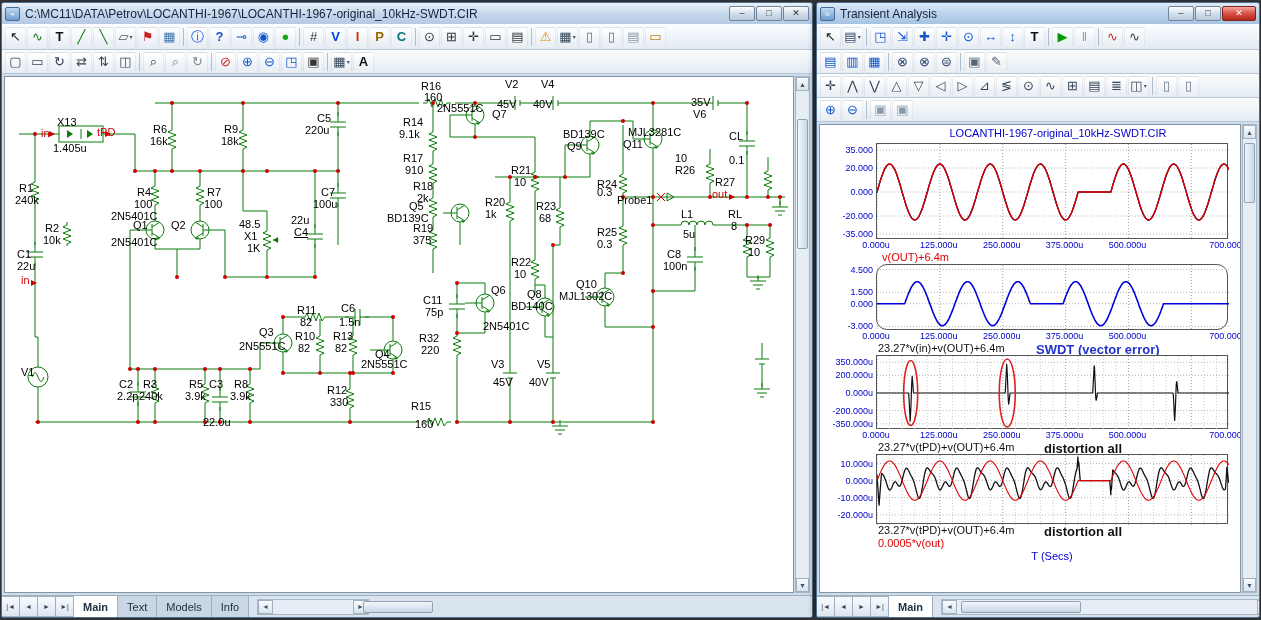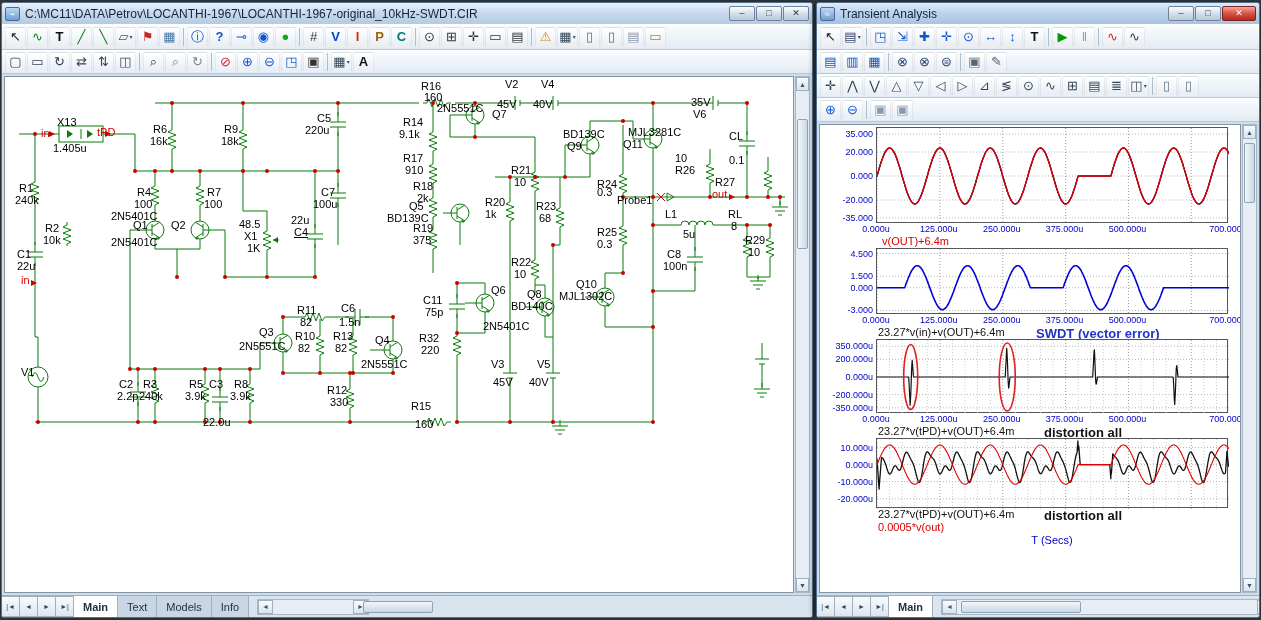--- a/index.html
+++ b/index.html
@@ -670,21 +670,21 @@
           <div class="sch-label" style="left: 618px; top: 62px;">Q11</div>
           <div class="sch-label" style="left: 686px; top: 20px;">35V</div>
           <div class="sch-label" style="left: 688px; top: 32px;">V6</div>
           <div class="sch-label" style="left: 724px; top: 54px;">CL</div>
           <div class="sch-label" style="left: 724px; top: 78px;">0.1</div>
           <div class="sch-label" style="left: 670px; top: 76px;">10</div>
           <div class="sch-label" style="left: 670px; top: 88px;">R26</div>
           <div class="sch-label" style="left: 710px; top: 100px;">R27</div>
           <div class="sch-label red" style="left: 707px; top: 112px;">out</div>
           <div class="sch-label" style="left: 612px; top: 118px;">Probe1</div>
-          <div class="sch-label" style="left: 660px; top: 132px;">L1</div>
+          <div class="sch-label" style="left: 676px; top: 132px;">L1</div>
           <div class="sch-label" style="left: 678px; top: 152px;">5u</div>
           <div class="sch-label" style="left: 723px; top: 132px;">RL</div>
           <div class="sch-label" style="left: 726px; top: 144px;">8</div>
           <div class="sch-label" style="left: 740px; top: 158px;">R29</div>
           <div class="sch-label" style="left: 743px; top: 170px;">10</div>
           <div class="sch-label" style="left: 662px; top: 172px;">C8</div>
           <div class="sch-label" style="left: 658px; top: 184px;">100n</div>
           <div class="sch-label" style="left: 506px; top: 180px;">R22</div>
           <div class="sch-label" style="left: 509px; top: 192px;">10</div>
           <div class="sch-label" style="left: 486px; top: 208px;">Q6</div>
@@ -706,21 +706,21 @@
           <div class="sch-label" style="left: 292px; top: 228px;">R11</div>
           <div class="sch-label" style="left: 295px; top: 240px;">82</div>
           <div class="sch-label" style="left: 336px; top: 226px;">C6</div>
           <div class="sch-label" style="left: 334px; top: 240px;">1.5n</div>
           <div class="sch-label" style="left: 254px; top: 250px;">Q3</div>
           <div class="sch-label" style="left: 234px; top: 264px;">2N5551C</div>
           <div class="sch-label" style="left: 290px; top: 254px;">R10</div>
           <div class="sch-label" style="left: 293px; top: 266px;">82</div>
           <div class="sch-label" style="left: 328px; top: 254px;">R13</div>
           <div class="sch-label" style="left: 330px; top: 266px;">82</div>
-          <div class="sch-label" style="left: 370px; top: 258px;">Q4</div>
+          <div class="sch-label" style="left: 370px; top: 272px;">Q4</div>
           <div class="sch-label" style="left: 356px; top: 282px;">2N5551C</div>
           <div class="sch-label" style="left: 322px; top: 308px;">R12</div>
           <div class="sch-label" style="left: 325px; top: 320px;">330</div>
           <div class="sch-label" style="left: 204px; top: 302px;">C3</div>
           <div class="sch-label" style="left: 198px; top: 340px;">22.0u</div>
           <div class="sch-label" style="left: 184px; top: 302px;">R5</div>
           <div class="sch-label" style="left: 180px; top: 314px;">3.9k</div>
           <div class="sch-label" style="left: 229px; top: 302px;">R8</div>
           <div class="sch-label" style="left: 225px; top: 314px;">3.9k</div>
           <div class="sch-label" style="left: 138px; top: 302px;">R3</div>
@@ -935,20 +935,21 @@
         <span class="tb-btn">
           <span style="color: rgb(136, 153, 170);">▣</span>
         </span>
         <span class="tb-btn">
           <span style="color: rgb(136, 153, 170);">▣</span>
         </span>
       </div>
     <div class="plot-row">
       <div class="plot-panel" id="plot-panel">
           <div class="plot-block">
+            <div class="plot-title">LOCANTHI-1967-original_10kHz-SWDT.CIR</div>
             <div class="plot-box" style="height: 96px; width: 352px;">
               <svg width="352" height="96">
                 <line x1="0" y1="0" x2="0" y2="96" stroke="#9f9f9f" stroke-width="1" stroke-dasharray="1,2"></line>
                 <line x1="62.85714285714286" y1="0" x2="62.85714285714286" y2="96" stroke="#9f9f9f" stroke-width="1" stroke-dasharray="1,2"></line>
                 <line x1="125.71428571428572" y1="0" x2="125.71428571428572" y2="96" stroke="#9f9f9f" stroke-width="1" stroke-dasharray="1,2"></line>
                 <line x1="188.57142857142856" y1="0" x2="188.57142857142856" y2="96" stroke="#9f9f9f" stroke-width="1" stroke-dasharray="1,2"></line>
                 <line x1="251.42857142857144" y1="0" x2="251.42857142857144" y2="96" stroke="#9f9f9f" stroke-width="1" stroke-dasharray="1,2"></line>
                 <line x1="314.2857142857143" y1="0" x2="314.2857142857143" y2="96" stroke="#9f9f9f" stroke-width="1" stroke-dasharray="1,2"></line>
                 <line x1="0" y1="6" x2="352" y2="6" stroke="#b5b5b5" stroke-width="1" stroke-dasharray="1,2"></line>
                 <line x1="0" y1="24" x2="352" y2="24" stroke="#b5b5b5" stroke-width="1" stroke-dasharray="1,2"></line>
@@ -971,21 +972,21 @@
               <span class="xlab" style="left: 125.714px;">250.000u</span>
               <span class="xlab" style="left: 188.571px;">375.000u</span>
               <span class="xlab" style="left: 251.429px;">500.000u</span>
               <span class="xlab" style="left: 352px;">700.000u</span>
             </div>
             <div class="legend-row" style="width: 352px;">
               <span class="legend-item" style="color: rgb(221, 0, 0); left: 6px;">v(OUT)+6.4m</span>
             </div>
           </div>
           <div class="plot-block">
-            <div class="plot-box" style="height: 66px; width: 352px;">
+            <div class="plot-box" style="height: 66px; width: 352px; border-radius: 11px;">
               <svg width="352" height="66">
                 <line x1="0" y1="0" x2="0" y2="66" stroke="#9f9f9f" stroke-width="1" stroke-dasharray="1,2"></line>
                 <line x1="62.85714285714286" y1="0" x2="62.85714285714286" y2="66" stroke="#9f9f9f" stroke-width="1" stroke-dasharray="1,2"></line>
                 <line x1="125.71428571428572" y1="0" x2="125.71428571428572" y2="66" stroke="#9f9f9f" stroke-width="1" stroke-dasharray="1,2"></line>
                 <line x1="188.57142857142856" y1="0" x2="188.57142857142856" y2="66" stroke="#9f9f9f" stroke-width="1" stroke-dasharray="1,2"></line>
                 <line x1="251.42857142857144" y1="0" x2="251.42857142857144" y2="66" stroke="#9f9f9f" stroke-width="1" stroke-dasharray="1,2"></line>
                 <line x1="314.2857142857143" y1="0" x2="314.2857142857143" y2="66" stroke="#9f9f9f" stroke-width="1" stroke-dasharray="1,2"></line>
                 <line x1="0" y1="4.551724137931033" x2="352" y2="4.551724137931033" stroke="#b5b5b5" stroke-width="1" stroke-dasharray="1,2"></line>
                 <line x1="0" y1="27.310344827586206" x2="352" y2="27.310344827586206" stroke="#b5b5b5" stroke-width="1" stroke-dasharray="1,2"></line>
                 <line x1="0" y1="38.689655172413794" x2="352" y2="38.689655172413794" stroke="#b5b5b5" stroke-width="1" stroke-dasharray="1,2"></line>

